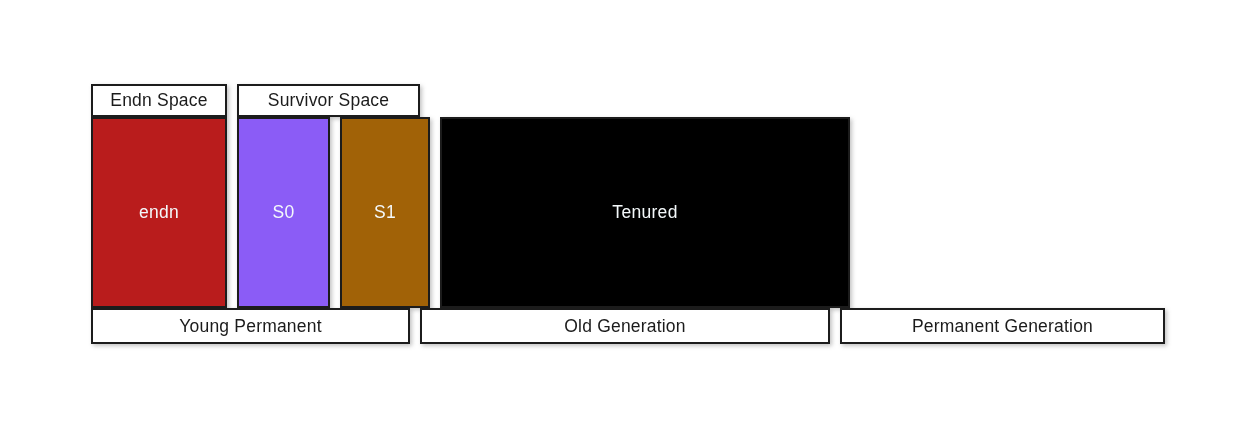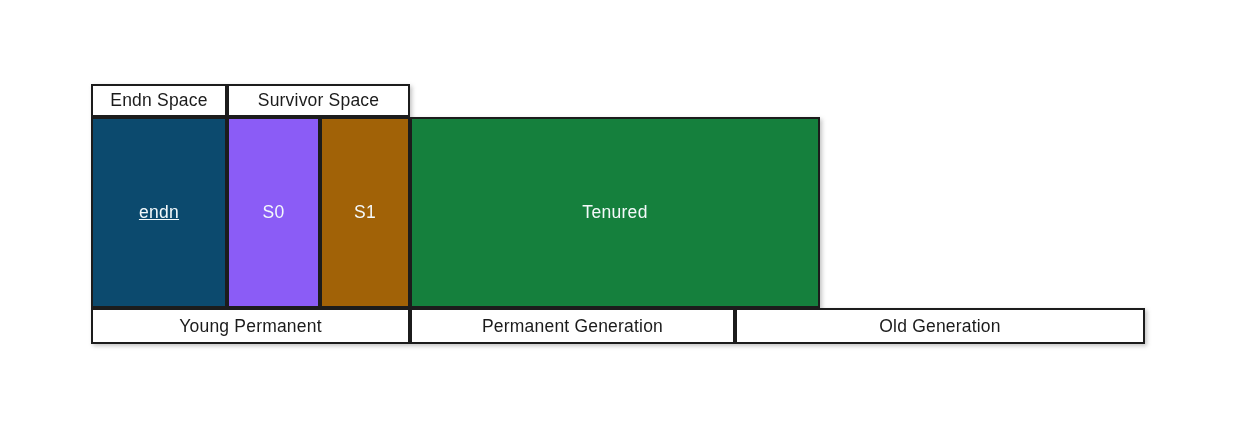--- a/index.html
+++ b/index.html
@@ -16,20 +16,21 @@
     overflow: hidden;
   }
   .diagram {
     position: absolute;
     left: 0; top: 0; right: 0; bottom: 0;
     filter: drop-shadow(2px 2px 2px rgba(40,40,40,0.28));
   }
   .row {
     position: absolute;
     display: flex;
+    gap: 10px;
   }
   .row-top    { left: 91px;  top: 84px;  height: 33px;  }
   .row-blocks { left: 91px;  top: 117px; height: 191px; }
   .row-bottom { left: 91px;  top: 308px; height: 36px;  }
 
   .cell {
     box-sizing: border-box;
     border: 2px solid #1c1c1c;
     display: flex;
     align-items: center;
@@ -55,24 +56,24 @@
   .w-endn      { width: 136px; }
   .w-s0        { width: 93px;  }
   .w-s1        { width: 90px;  }
   .w-tenured   { width: 410px; }
   .w-permanent { width: 325px; }
 
   .w-young-gen     { width: 319px; }
   .w-old-gen       { width: 410px; }
   .w-permanent-gen { width: 325px; }
 
-  .bg-endn      { background: #0c4a6e; text-decoration: underline; }
+  .bg-endn      { background: #b91c1c; }
   .bg-s0        { background: #8b5cf6; }
   .bg-s1        { background: #a16207; }
-  .bg-tenured   { background: #15803d; }
+  .bg-tenured   { background: #000000; }
   .bg-permanent { background: #28c5ca; }
 </style>
 </head>
 <body>
 
 <div class="stage">
   <div class="diagram">
 
     <div class="row row-top">
       <div class="cell label-cell w-endn-label">Endn Space</div>
@@ -81,18 +82,18 @@
 
     <div class="row row-blocks">
       <div class="cell block-cell w-endn bg-endn">endn</div>
       <div class="cell block-cell w-s0 bg-s0">S0</div>
       <div class="cell block-cell w-s1 bg-s1">S1</div>
       <div class="cell block-cell w-tenured bg-tenured">Tenured</div>
     </div>
 
     <div class="row row-bottom">
       <div class="cell label-cell w-young-gen">Young Permanent</div>
+      <div class="cell label-cell w-old-gen">Old Generation</div>
       <div class="cell label-cell w-permanent-gen">Permanent Generation</div>
-      <div class="cell label-cell w-old-gen">Old Generation</div>
     </div>
 
   </div>
 </div>
 
 </body></html>

